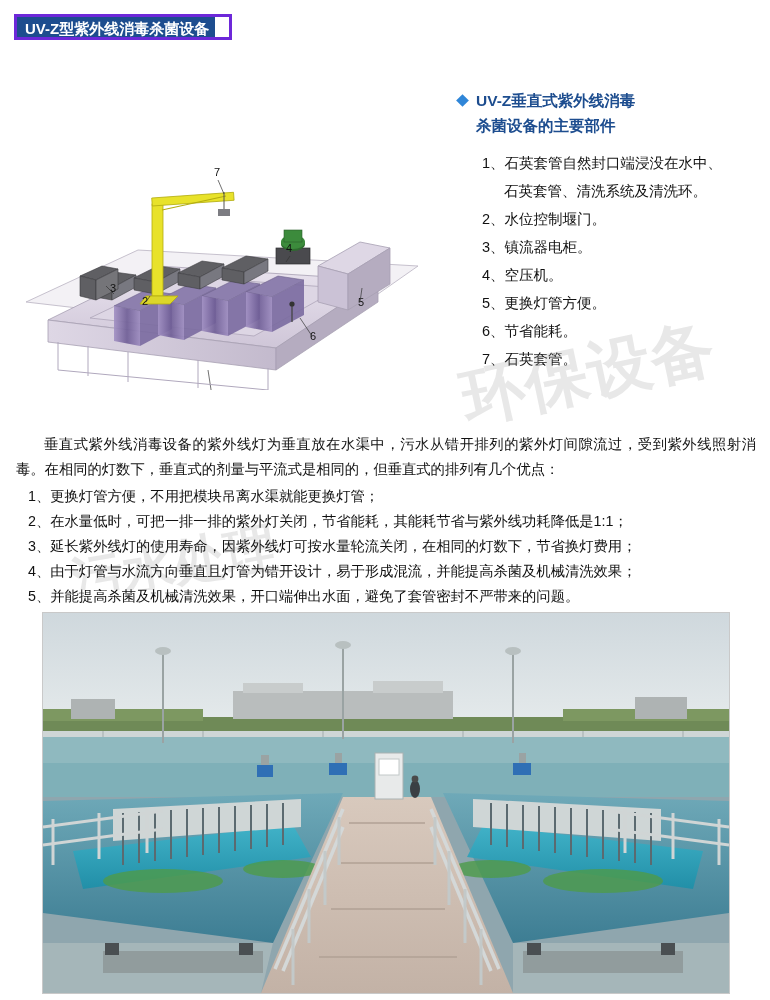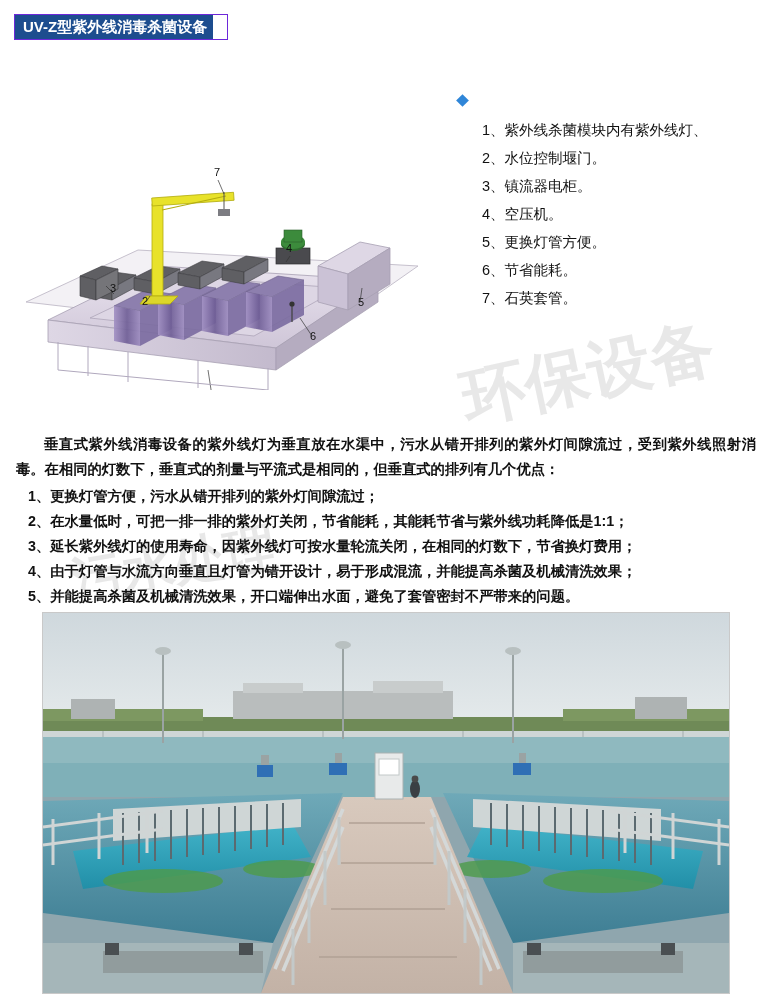--- a/index.html
+++ b/index.html
@@ -16,21 +16,21 @@
     overflow: hidden;
   }
 
   
   .title-wrap {
     position: absolute;
     left: 14px;
     top: 14px;
     display: flex;
     align-items: stretch;
-    border: 1px solid #6d28d9;
+    border: 3px solid #6d28d9;
     background: #ffffff;
     height: 26px;
     box-sizing: border-box;
   }
   .title-blue {
     background: #1d4d8f;
     color: #ffffff;
     font-size: 15px;
     font-weight: bold;
     line-height: 24px;
@@ -120,21 +120,20 @@
 
   
   .body-text {
     position: absolute;
     left: 16px;
     top: 432px;
     width: 740px;
     font-size: 14.3px;
     line-height: 25px;
     color: #111;
-    font-weight: bold;
   }
   .para {
     text-indent: 28px;
     text-align: justify;
     margin-bottom: 2px;
   }
   .num-list { margin: 0; }
   .num-item {
     display: flex;
     margin-bottom: 0px;
@@ -283,25 +282,32 @@
     <line x1="180" y1="290" x2="180" y2="318"></line>
     <line x1="250" y1="298" x2="250" y2="320"></line>
     <line x1="40" y1="300" x2="250" y2="320"></line>
   </g>
 </svg>
 </div>
 
 <div class="right-col">
   <div class="rc-heading">
     <span class="rc-bullet"></span>
+    <span class="rc-heading-text">
+      <span>UV-Z垂直式紫外线消毒</span><br>
+      <span>杀菌设备的主要部件</span>
+    </span>
   </div>
   <div class="rc-list">
     <div class="rc-list-item">
       <span class="rc-num">1、</span>
-      <span class="rc-txt">紫外线杀菌模块内有紫外线灯、</span>
+      <span class="rc-txt">石英套管自然封口端浸没在水中、</span>
+    </div>
+    <div class="rc-list-item" style="padding-left:22px;">
+      <span class="rc-txt">石英套管、清洗系统及清洗环。</span>
     </div>
     <div class="rc-list-item">
       <span class="rc-num">2、</span>
       <span class="rc-txt">水位控制堰门。</span>
     </div>
     <div class="rc-list-item">
       <span class="rc-num">3、</span>
       <span class="rc-txt">镇流器电柜。</span>
     </div>
     <div class="rc-list-item">
@@ -326,21 +332,21 @@
 <div class="watermark">
   <div class="wm-text wm1">环保设备</div>
   <div class="wm-text wm2">污水处理</div>
 </div>
 
 <div class="body-text">
   <div class="para">垂直式紫外线消毒设备的紫外线灯为垂直放在水渠中，污水从错开排列的紫外灯间隙流过，受到紫外线照射消毒。在相同的灯数下，垂直式的剂量与平流式是相同的，但垂直式的排列有几个优点：</div>
   <div class="num-list">
     <div class="num-item">
       <span class="n">1、</span>
-      <span class="t">更换灯管方便，污水从错开排列的紫外灯间隙流过；</span>
+      <span class="t">更换灯管方便，不用把模块吊离水渠就能更换灯管；</span>
     </div>
     <div class="num-item">
       <span class="n">2、</span>
       <span class="t">在水量低时，可把一排一排的紫外灯关闭，节省能耗，其能耗节省与紫外线功耗降低是1:1；</span>
     </div>
     <div class="num-item">
       <span class="n">3、</span>
       <span class="t">延长紫外线灯的使用寿命，因紫外线灯可按水量轮流关闭，在相同的灯数下，节省换灯费用；</span>
     </div>
     <div class="num-item">

